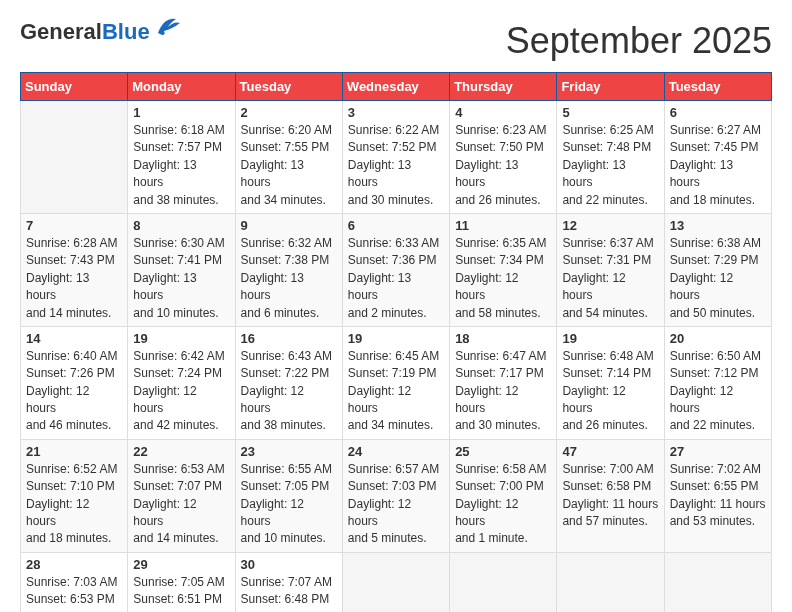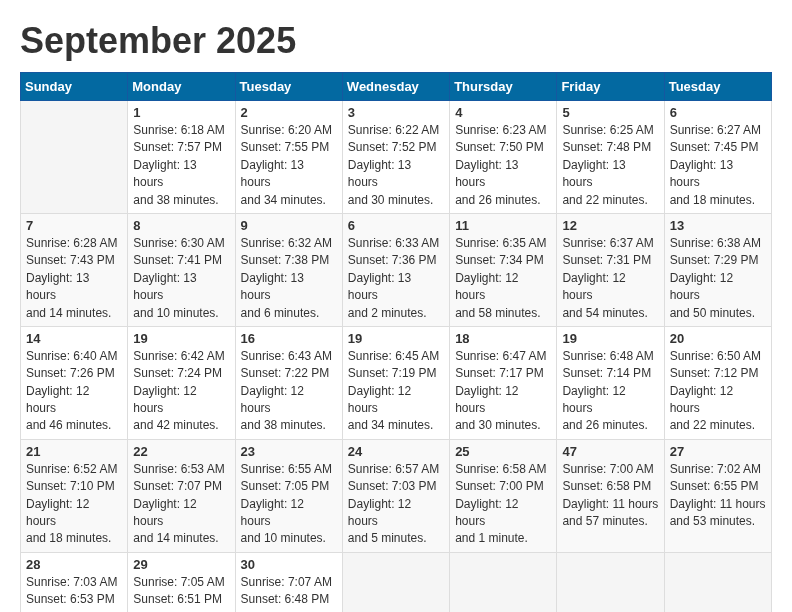--- a/index.html
+++ b/index.html
@@ -19,34 +19,34 @@
     .logo {
       display: flex;
       flex-direction: column;
       align-items: flex-start;
     }
     .title-block {
       text-align: right;
     }
     .month-title {
       font-size: 36px;
-      font-weight: bold;
+      font-weight: normal;
       color: #333;
     }
     .location-title {
       font-size: 16px;
       color: #555;
     }
     .calendar {
       width: 100%;
       border-collapse: collapse;
       border: 1px solid #ccc;
     }
     .calendar th {
-      background: #0369a1;
+      background: #ef4444;
       color: #fff;
       font-size: 13px;
       padding: 6px 4px;
       text-align: left;
       border: 1px solid #1558a0;
     }
     .calendar td {
       vertical-align: top;
       padding: 4px 5px;
       border: 1px solid #ddd;
@@ -70,20 +70,32 @@
       color: #333;
     }
     .empty-cell {
       background: #f5f5f5 !important;
     }
   </style>
 </head>
 <body>
 
 <div class="header">
+  <div class="logo">
+    <div style="display:flex; align-items:center;">
+      <div style="font-size:22px; font-weight:bold; color:#333; line-height:1.1;">
+        <span>General</span><span style="color:#1a6bbf;">Blue</span>
+      </div>
+      <div style="margin-left:4px; margin-top:-8px;">
+        <svg width="28" height="22" viewBox="0 0 28 22">
+          <path d="M4,18 Q10,2 22,4 Q16,8 14,12 Q20,6 26,8 Q18,14 10,16 Q12,20 8,20 Z" fill="#1a6bbf"></path>
+        </svg>
+      </div>
+    </div>
+  </div>
   <div class="title-block">
     <div class="month-title">September 2025</div>
   </div>
 </div>
 
 <table class="calendar">
   <thead>
     <tr>
     <th>Sunday</th>
         <th>Monday</th>

